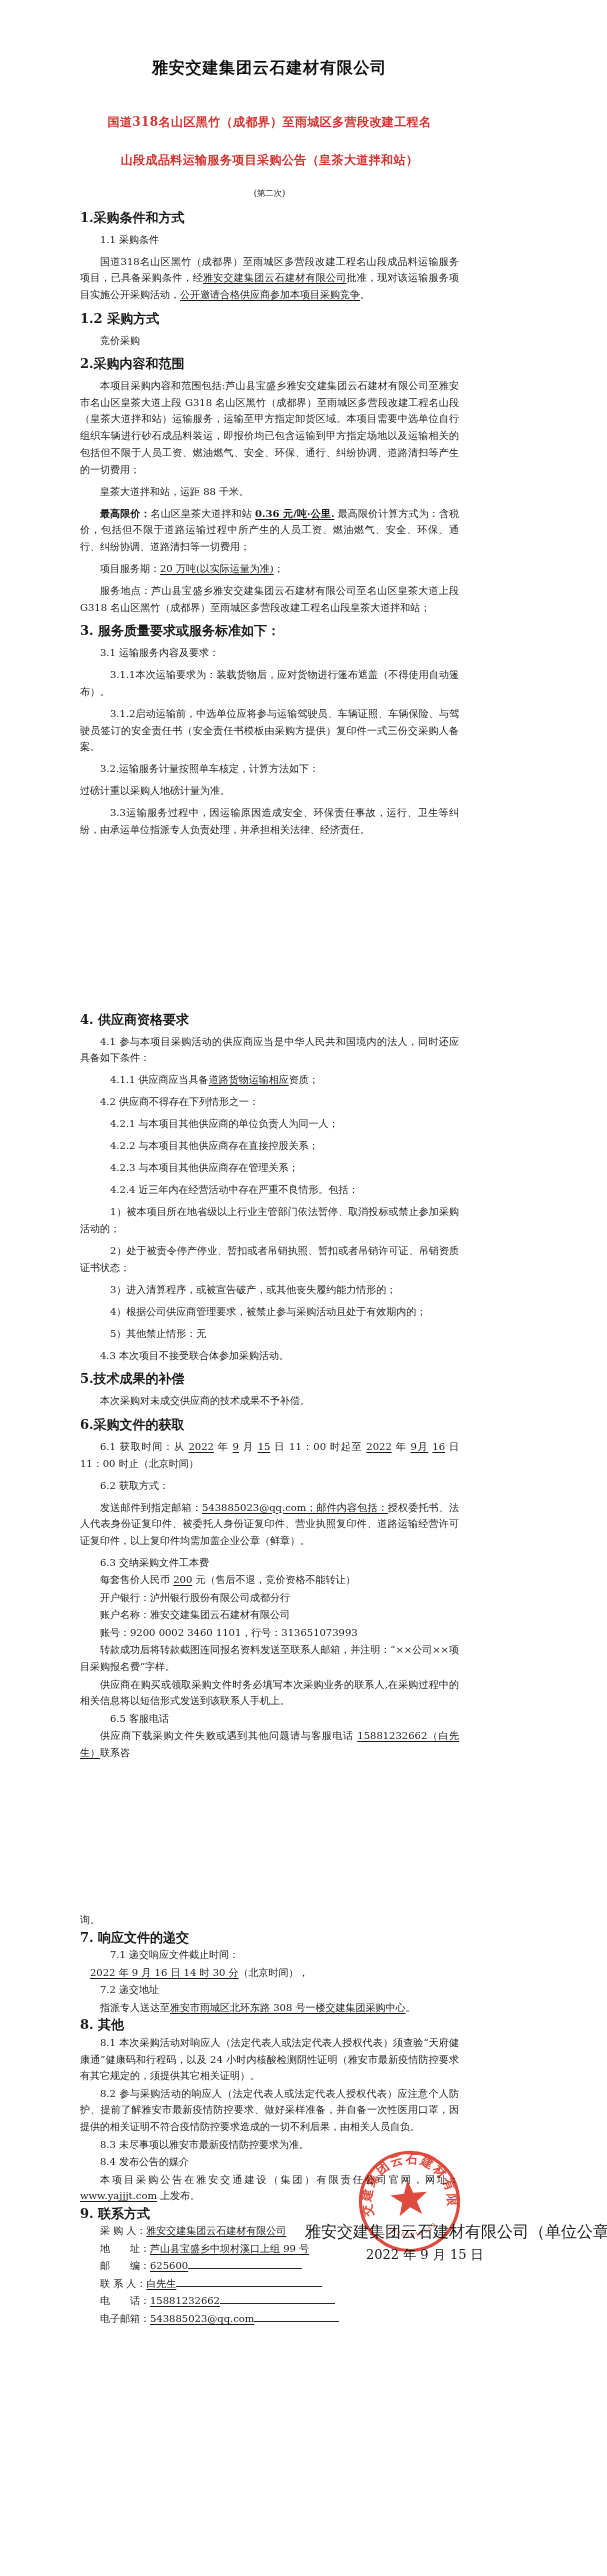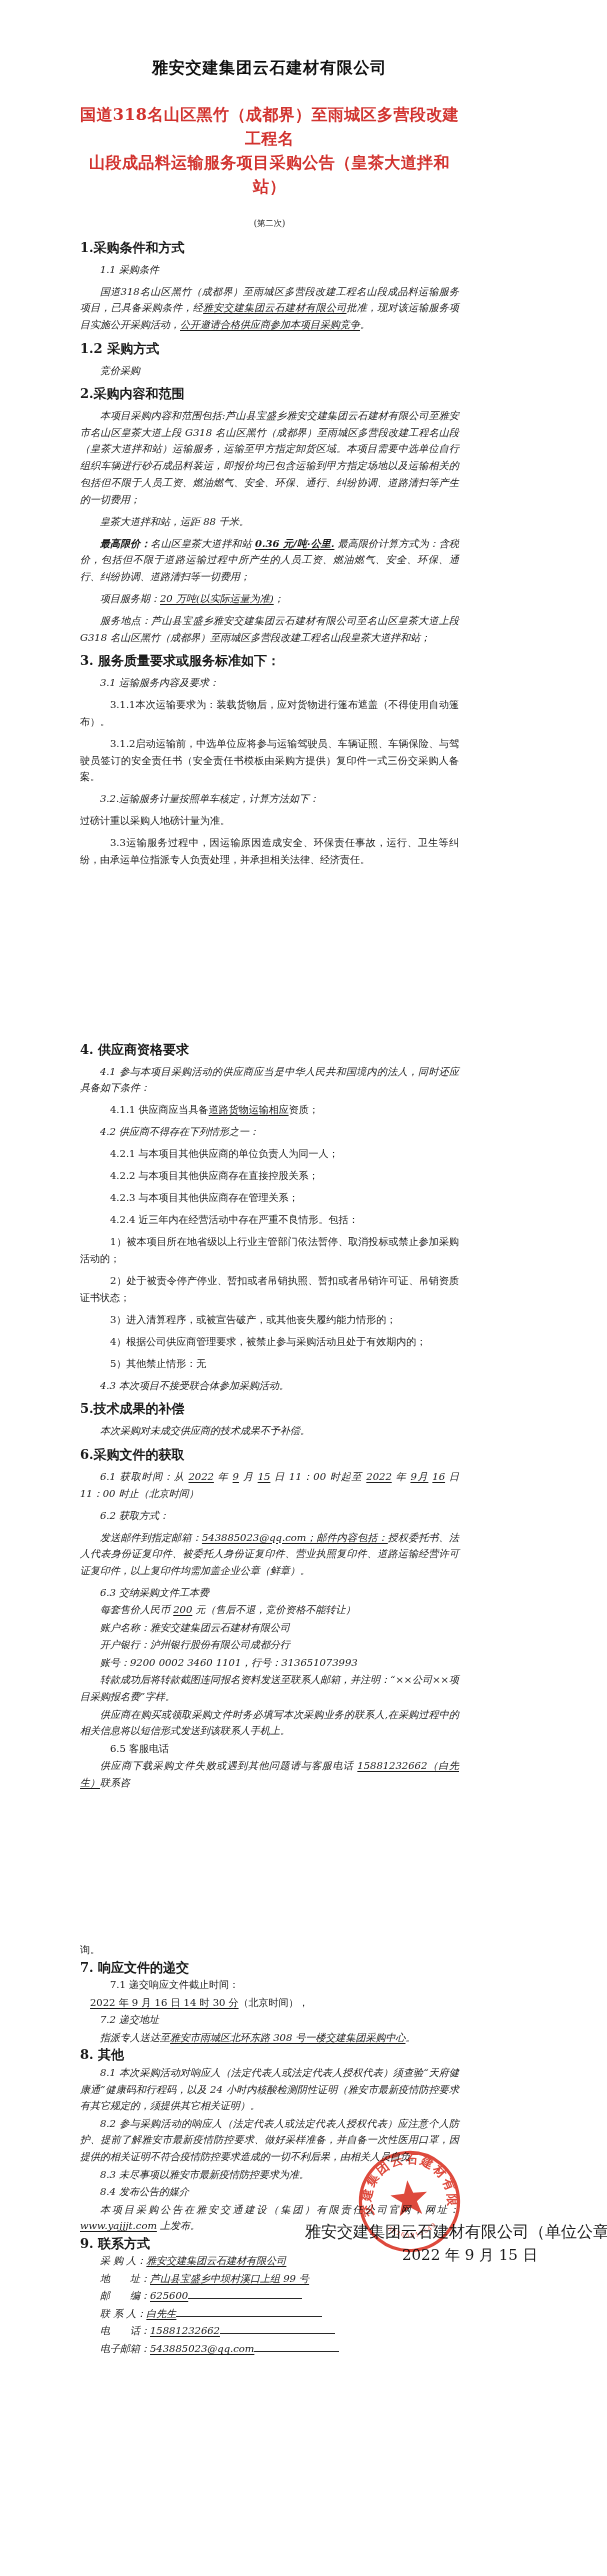--- a/index.html
+++ b/index.html
@@ -6,40 +6,40 @@
   .page{
     position:relative;width:607px;height:2576px;background:#ffffff;overflow:hidden;
     font-family:"DejaVu Serif","Liberation Serif",serif;color:#1c1c1c;
   }
   .content{position:absolute;left:80px;top:0;width:379px;}
   .doc-title{
     margin:58px 0 0 0;text-align:center;font-size:16px;font-weight:bold;
     letter-spacing:0.8px;color:#111;
   }
   .red-title{
-    margin-top:24px;text-align:center;font-size:16px;font-weight:bold;
-    line-height:24px;color:var(--red,#d23430);letter-spacing:0.4px;
+    margin-top:24px;text-align:center;font-size:12px;font-weight:bold;
+    line-height:38px;color:var(--red,#d23430);letter-spacing:0.4px;
   }
-  .subtitle{text-align:center;font-size:8.3px;margin-top:19px;color:#222;}
+  .subtitle{text-align:center;font-size:8.3px;margin-top:9px;color:#222;}
   #doc-body{margin-top:10.6px;font-size:10px;line-height:16.7px;}
   #doc-body .sec{font-size:13px;font-weight:bold;margin:6.8px 0 5.3px 0;}
   #doc-body .p{margin:5.3px 0;text-align:justify;}
   #doc-body .tight{margin:0.8px 0;}
   #doc-body .i05{text-indent:1em;}
-  #doc-body .i1{text-indent:2em;font-style:italic;}
+  #doc-body .i1{text-indent:2em;}
   #doc-body .i2{text-indent:3em;}
   #doc-body .u{text-decoration:underline;text-underline-offset:1.5px;}
   #doc-body .b{font-weight:bold;}
   #doc-body .blank{display:inline-block;border-bottom:0.8px solid #2a2a2a;height:10px;vertical-align:baseline;}
   .gap{width:100%;}
   .footer-company{
     position:absolute;left:305px;top:2222px;font-size:16px;color:#1c1c1c;white-space:nowrap;
   }
   .footer-date{
-    position:absolute;left:366px;top:2246px;font-size:15px;color:#1c1c1c;white-space:nowrap;margin-left:36px;
+    position:absolute;left:366px;top:2246px;font-size:13px;color:#1c1c1c;white-space:nowrap;
   }
   .seal{
     position:absolute;left:345px;top:2137px;width:129px;height:129px;
     transform:rotate(-6deg);mix-blend-mode:multiply;opacity:0.92;
   }
   .seal-ring-text{font-size:19px;font-weight:bold;fill:var(--seal,#dc3a2c);letter-spacing:3px;}
   .seal-num{font-size:9px;fill:var(--seal,#dc3a2c);letter-spacing:2px;}
 </style>
 </head>
 <body>
@@ -87,22 +87,22 @@
         <div class="p i2"><span>5）其他禁止情形：无</span></div>
         <div class="p i1"><span>4.3 本次项目不接受联合体参加采购活动。</span></div>
         <div class="sec"><span class="b">5.技术成果的补偿</span></div>
         <div class="p i1"><span>本次采购对未成交供应商的技术成果不予补偿。</span></div>
         <div class="sec"><span class="b">6.采购文件的获取</span></div>
         <div class="p i1"><span>6.1 获取时间：从 </span><span class="u">2022</span><span> 年 </span><span class="u">9</span><span> 月 </span><span class="u">15</span><span> 日 11：00 时起至 </span><span class="u">2022</span><span> 年 </span><span class="u">9月</span><span> </span><span class="u">16</span><span> 日 11：00 时止（北京时间）</span></div>
         <div class="p i1"><span>6.2 获取方式：</span></div>
         <div class="p i1"><span>发送邮件到指定邮箱：</span><span class="u">543885023@qq.com；邮件内容包括：</span><span>授权委托书、法人代表身份证复印件、被委托人身份证复印件、营业执照复印件、道路运输经营许可证复印件，以上复印件均需加盖企业公章（鲜章）。</span></div>
         <div class="p i1 tight"><span>6.3 交纳采购文件工本费</span></div>
         <div class="p i1 tight"><span>每套售价人民币 </span><span class="u">200</span><span> 元（售后不退，竞价资格不能转让）</span></div>
+        <div class="p i1 tight"><span>开户银行：泸州银行股份有限公司成都分行</span></div>
         <div class="p i1 tight"><span>账户名称：雅安交建集团云石建材有限公司</span></div>
-        <div class="p i1 tight"><span>开户银行：泸州银行股份有限公司成都分行</span></div>
         <div class="p i1 tight"><span>账号：9200 0002 3460 1101，行号：313651073993</span></div>
         <div class="p i1 tight"><span>转款成功后将转款截图连同报名资料发送至联系人邮箱，并注明：“××公司××项目采购报名费”字样。</span></div>
         <div class="p i1 tight"><span>供应商在购买或领取采购文件时务必填写本次采购业务的联系人,在采购过程中的相关信息将以短信形式发送到该联系人手机上。</span></div>
         <div class="p i2 tight"><span>6.5 客服电话</span></div>
         <div class="p i1 tight"><span>供应商下载采购文件失败或遇到其他问题请与客服电话 </span><span class="u">15881232662（白先生）</span><span>联系咨</span></div>
         <div class="gap" style="height: 149px;"></div>
         <div class="p tight"><span>询。</span></div>
         <div class="sec tight"><span class="b">7. 响应文件的递交</span></div>
         <div class="p i2 tight"><span>7.1 递交响应文件截止时间：</span></div>
         <div class="p i05 tight"><span class="u">2022 年 9 月 16 日 14 时 30 分</span><span>（北京时间），</span></div>

